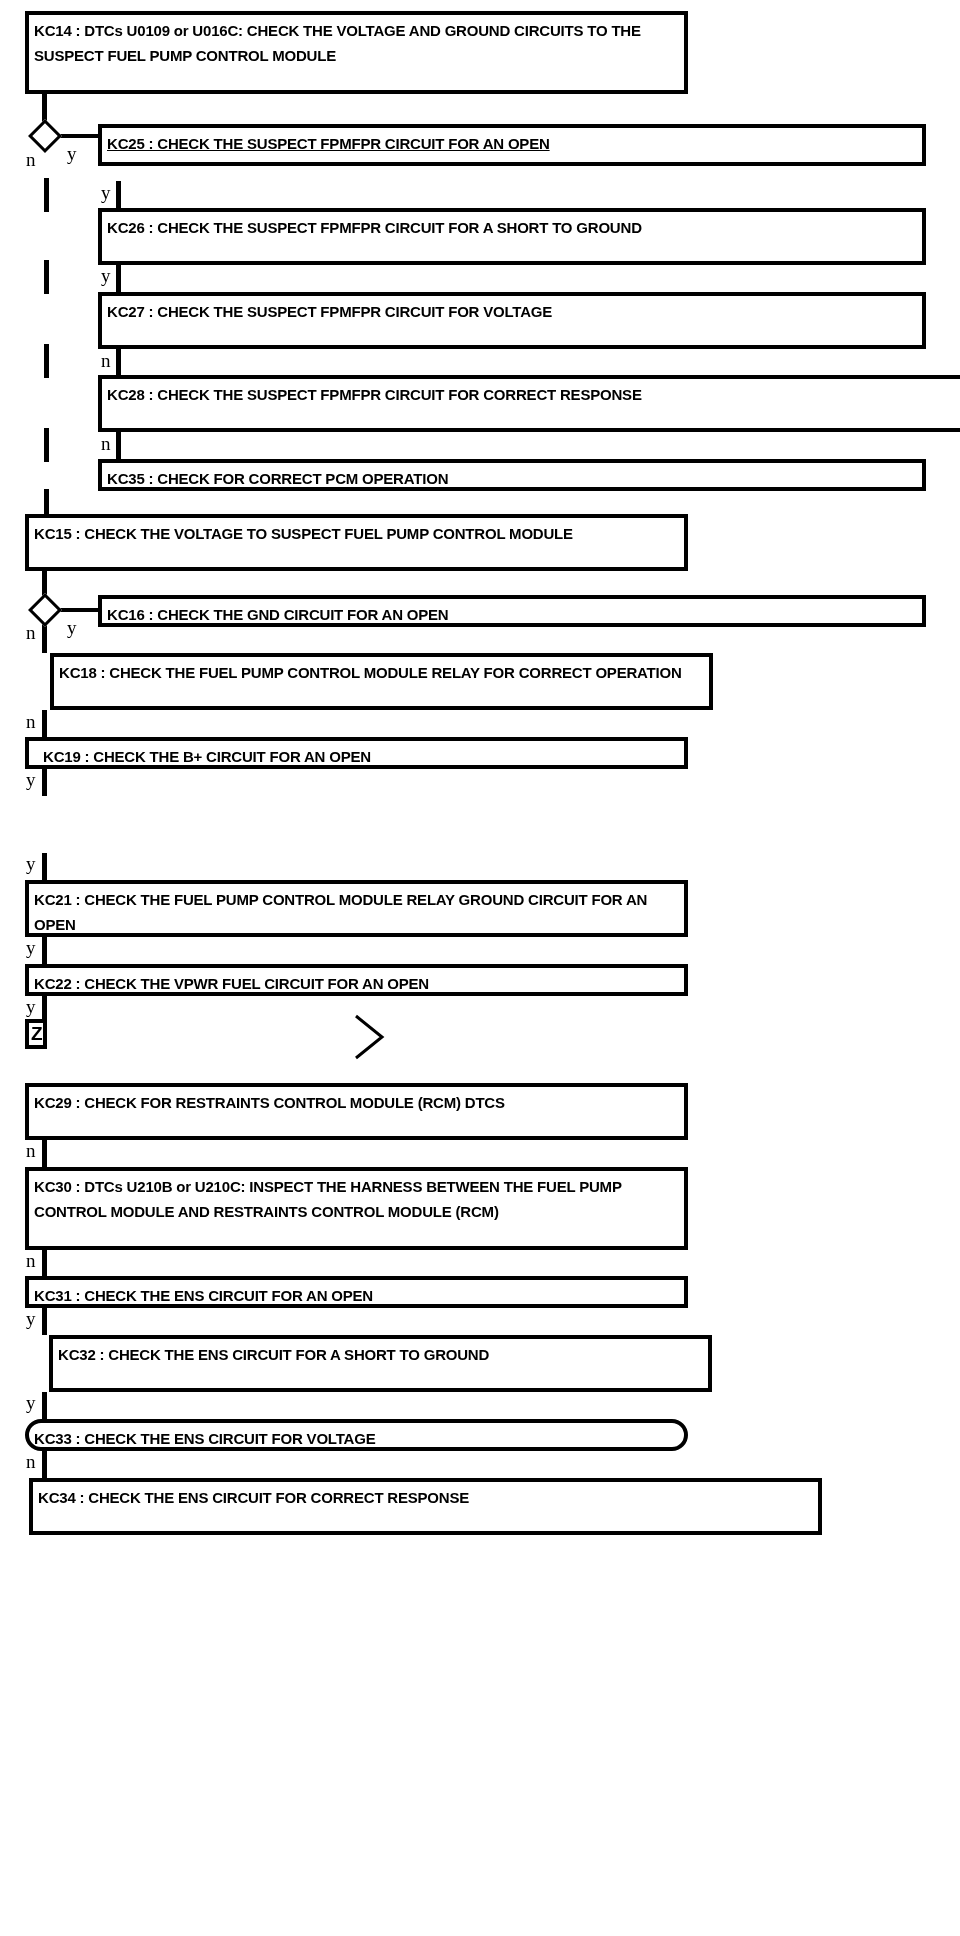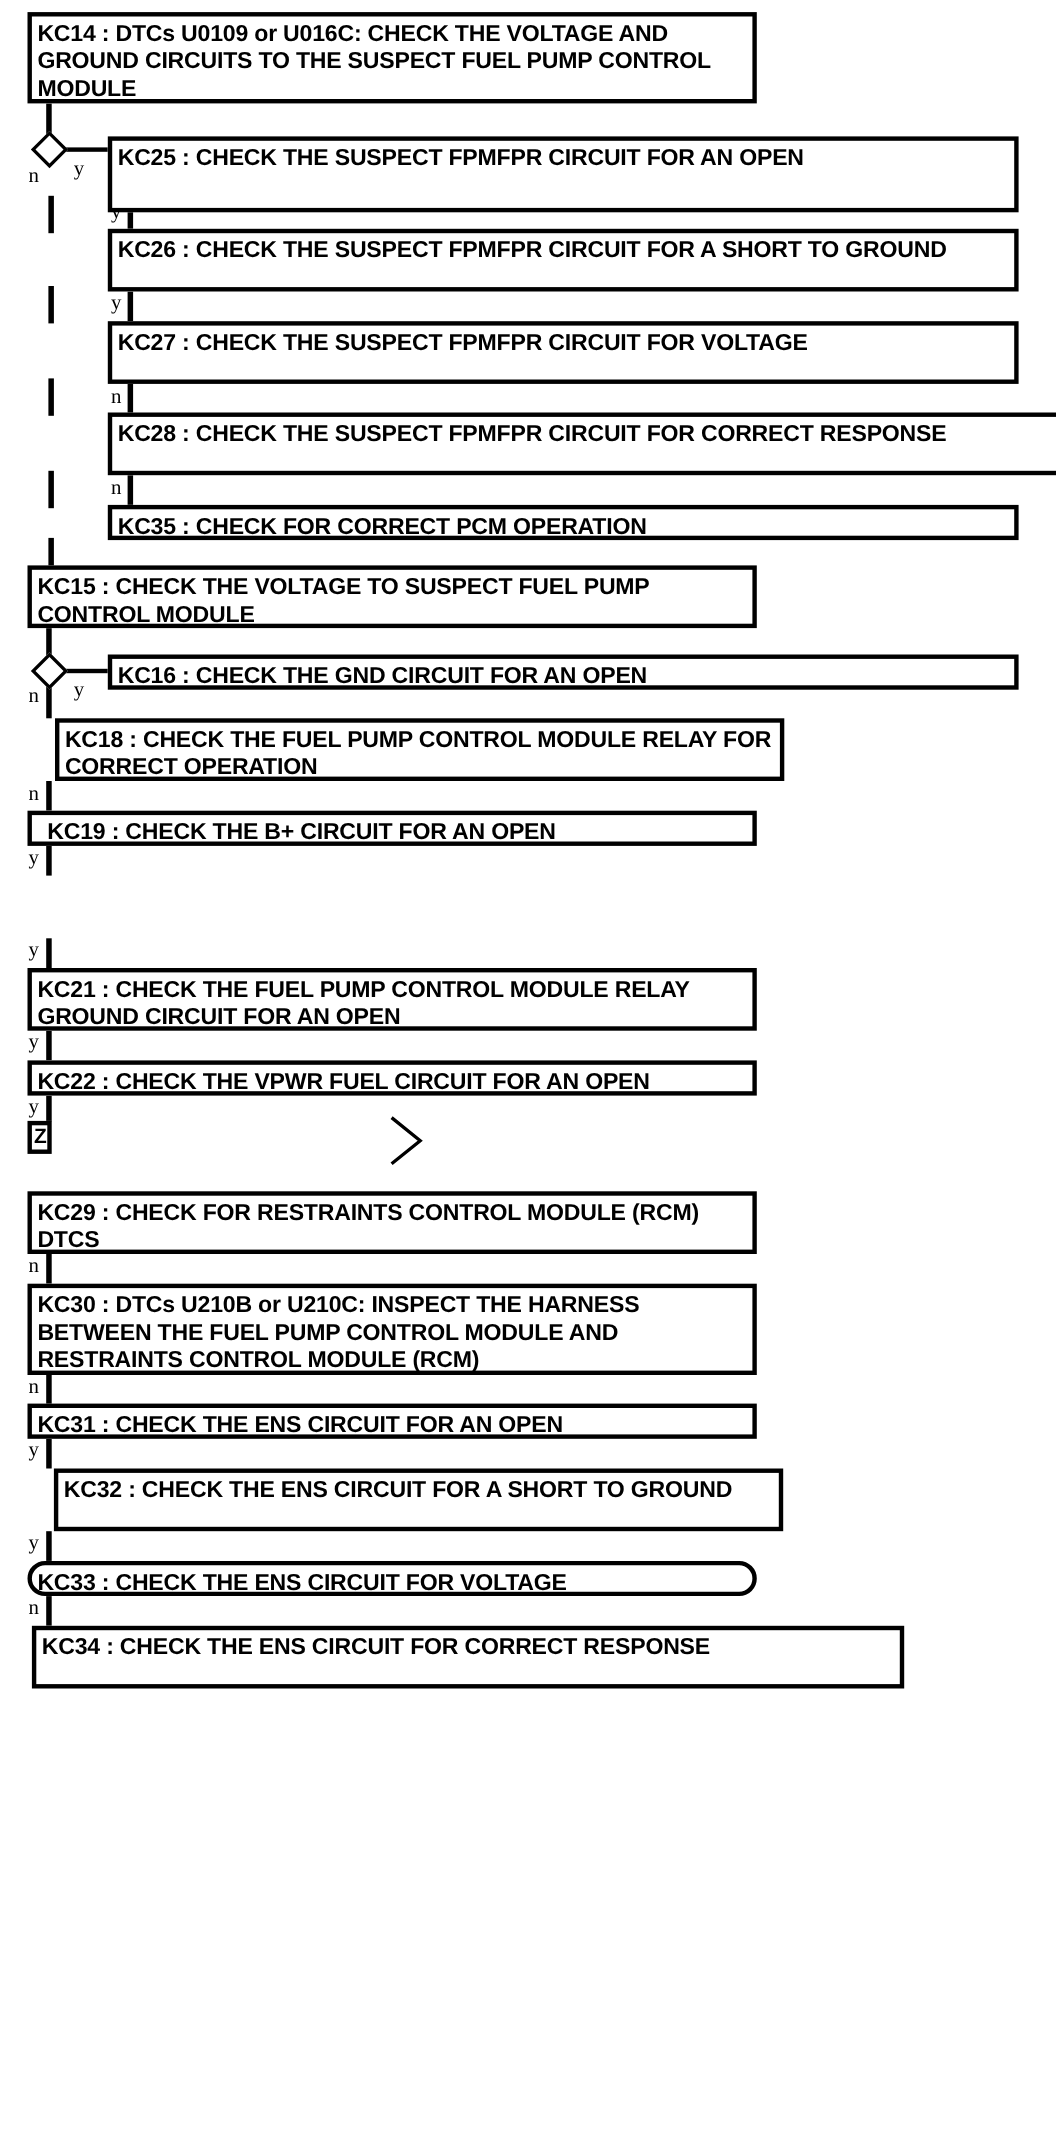--- a/index.html
+++ b/index.html
@@ -17,21 +17,21 @@
     background: #ffffff;
     overflow: hidden;
   }
   .node {
     position: absolute;
     box-sizing: border-box;
     border: 4px solid #000000;
     background: #ffffff;
     font-family: "Liberation Sans", sans-serif;
     font-weight: bold;
-    font-size: 21px;
+    font-size: 15px;
     line-height: 25px;
     letter-spacing: -0.2px;
     color: #000000;
     padding: 3px 4px 2px 5px;
     text-transform: none;
     white-space: pre-wrap;
     z-index: 3;
   }
   .vline {
     position: absolute;
@@ -95,21 +95,21 @@
   <div class="edge-label" style="left:67px; top:144px;">y</div>
 
   <div class="hline" style="left:57px; top:134px; width:41px;"></div>
 
   <div class="vline" style="left:44px; top:178px; height:34px;"></div>
   <div class="vline" style="left:44px; top:260px; height:34px;"></div>
   <div class="vline" style="left:44px; top:344px; height:34px;"></div>
   <div class="vline" style="left:44px; top:428px; height:34px;"></div>
   <div class="vline" style="left:44px; top:489px; height:26px;"></div>
 
-  <div class="node" style="left:98px; top:124px; width:828px; height:69px;">KC25 : CHECK THE SUSPECT FPMFPR CIRCUIT FOR AN OPEN</div>
+  <div class="node" style="left:98px; top:124px; width:828px; height:42px;text-decoration:underline;">KC25 : CHECK THE SUSPECT FPMFPR CIRCUIT FOR AN OPEN</div>
   <div class="vline" style="left:116px; top:181px; height:27px;"></div>
   <div class="edge-label" style="left:101px; top:183px;">y</div>
 
   <div class="node" style="left:98px; top:208px; width:828px; height:57px;">KC26 : CHECK THE SUSPECT FPMFPR CIRCUIT FOR A SHORT TO GROUND</div>
   <div class="vline" style="left:116px; top:265px; height:27px;"></div>
   <div class="edge-label" style="left:101px; top:266px;">y</div>
 
   <div class="node" style="left:98px; top:292px; width:828px; height:57px;">KC27 : CHECK THE SUSPECT FPMFPR CIRCUIT FOR VOLTAGE</div>
   <div class="vline" style="left:116px; top:349px; height:27px;"></div>
   <div class="edge-label" style="left:101px; top:351px;">n</div>

